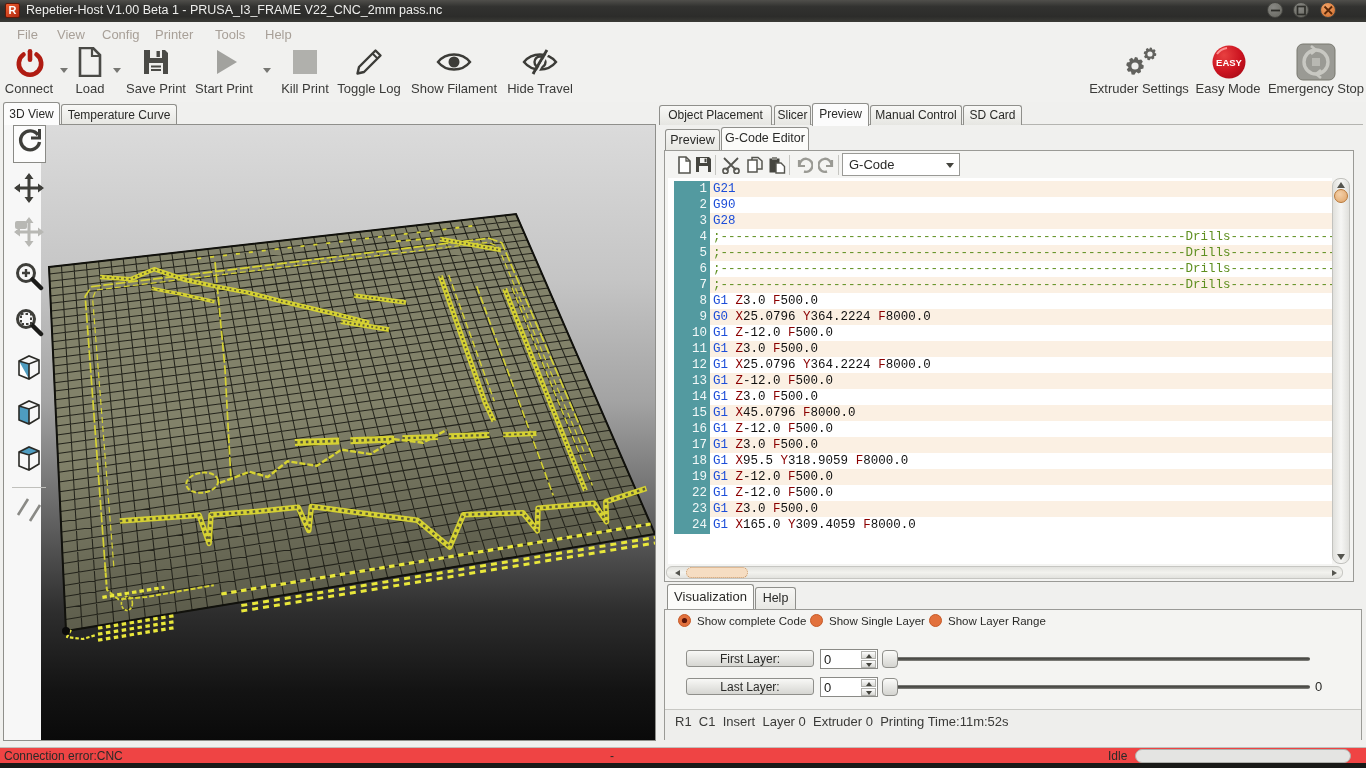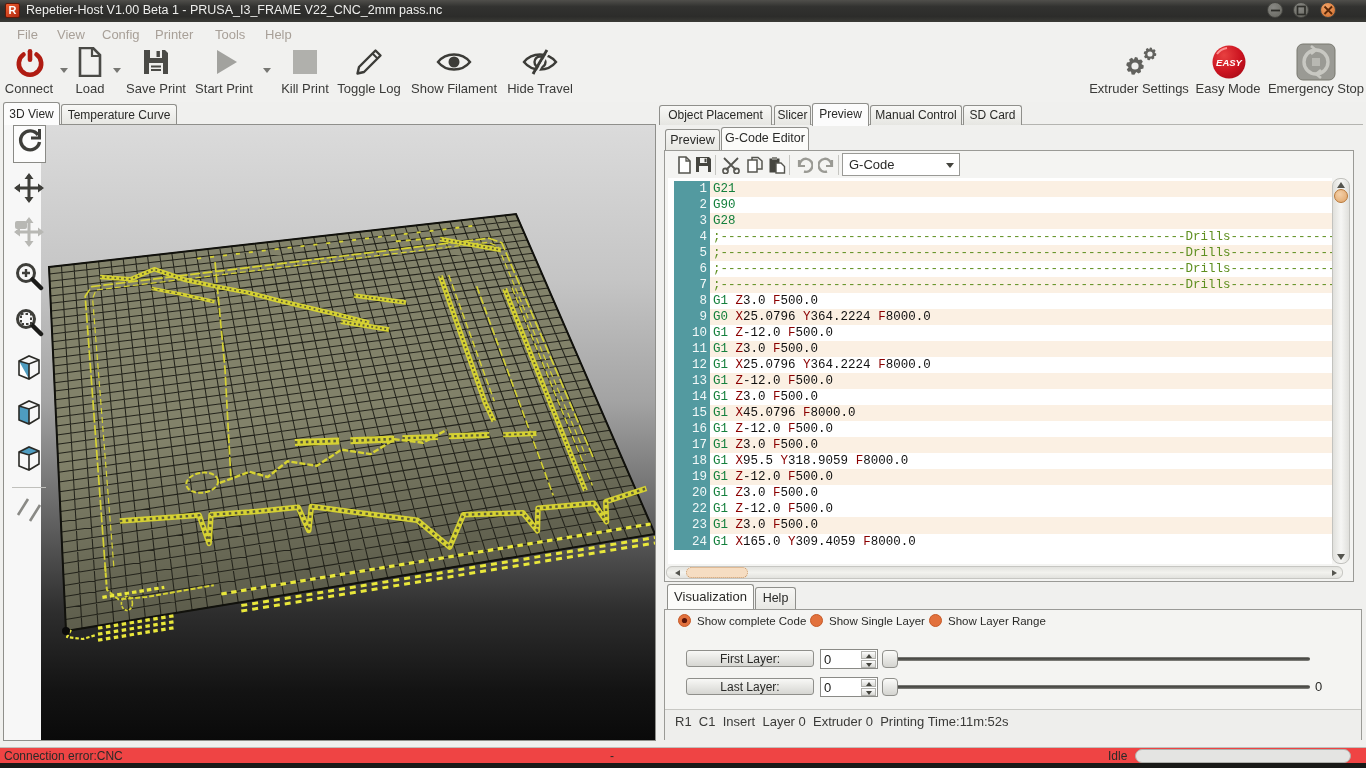--- a/index.html
+++ b/index.html
@@ -8,32 +8,32 @@
   background:linear-gradient(180deg,#504f4b,#323230 30%,#2c2c2a 75%,#3a3a36);
 }
 .titlebar .ttl { position:absolute; left:26px; top:3px; font-size:12.5px; color:#eeeeec; }
 .ticon { position:absolute; left:5px; top:3px; width:15px; height:15px;
   background:linear-gradient(135deg,#f06030,#b02810); border:1px solid #601808; border-radius:2px;
   color:#fff; font-size:11px; font-weight:bold; text-align:center; line-height:13px; }
 .wbtn { position:absolute; top:2px; width:16px; height:16px; border-radius:50%;
   background:radial-gradient(circle at 38% 32%,#888884,#66665f); border:1px solid #454541; }
 .menubar { position:absolute; left:0; top:22px; width:1366px; height:25px; background:#f1f1ef; }
 .menubar span { position:absolute; top:5px; font-size:13px; color:#a8a098; }
-.tbi { position:absolute; transform:translate(-50%,-50%);font-style:italic; }
+.tbi { position:absolute; transform:translate(-50%,-50%); }
 .tbl { position:absolute; top:34px; transform:translateX(-50%); font-size:13px; color:#3a3a38; white-space:nowrap; }
 .ltab { position:absolute; font-size:12px; color:#2a2a28; border:1px solid #8f8f8b; border-bottom:none;
   border-radius:3px 3px 0 0; background:linear-gradient(#f8f8f6,#e6e6e2); text-align:center; }
 .ltab.act { background:#fcfcfc; z-index:3; }
 .row { height:16.05px; white-space:pre; }
 .row.odd { background:#fbf0e3; }
 .row.even { background:#ffffff; }
 .ln { display:inline-block; width:36px; margin-left:6px; background:#539aa0; color:#f2f8f8; text-align:right;
   padding-right:3px; height:16.05px; }
 .cd { padding-left:3px; }
-.g { color:#15803d;margin-top:48px; } .p { color:#8b0000; } .n { color:#111111; } .c { color:#5e8f1f; }
+.g { color:#1d4ed8;margin-top:48px; } .p { color:#8b0000; } .n { color:#111111; } .c { color:#5e8f1f; }
 .edico { position:absolute; top:156px; }
 .vtab { position:absolute; font-size:12.5px; color:#2a2a28; border:1px solid #8f8f8b; border-bottom:none;
   border-radius:3px 3px 0 0; text-align:center; background:linear-gradient(#f6f6f4,#e8e8e4); }
 .rlbl { position:absolute; top:614.5px; font-size:11.5px; color:#2a2a28; }
 </style></head><body>
 
 <div class="titlebar">
   <div class="ticon">R</div>
   <div class="ttl">Repetier-Host V1.00 Beta 1 - PRUSA_I3_FRAME V22_CNC_2mm pass.nc</div>
   <div class="wbtn" style="left:1267px"></div>
@@ -320,21 +320,20 @@
     <div class="row even"><span class="ln">10</span><span class="cd"><span class="g">G1</span> <span class="p">Z</span><span class="n">-12.0</span> <span class="p">F</span><span class="n">500.0</span></span></div>
     <div class="row odd"><span class="ln">11</span><span class="cd"><span class="g">G1</span> <span class="p">Z</span><span class="n">3.0</span> <span class="p">F</span><span class="n">500.0</span></span></div>
     <div class="row even"><span class="ln">12</span><span class="cd"><span class="g">G1</span> <span class="p">X</span><span class="n">25.0796</span> <span class="p">Y</span><span class="n">364.2224</span> <span class="p">F</span><span class="n">8000.0</span></span></div>
     <div class="row odd"><span class="ln">13</span><span class="cd"><span class="g">G1</span> <span class="p">Z</span><span class="n">-12.0</span> <span class="p">F</span><span class="n">500.0</span></span></div>
     <div class="row even"><span class="ln">14</span><span class="cd"><span class="g">G1</span> <span class="p">Z</span><span class="n">3.0</span> <span class="p">F</span><span class="n">500.0</span></span></div>
     <div class="row odd"><span class="ln">15</span><span class="cd"><span class="g">G1</span> <span class="p">X</span><span class="n">45.0796</span> <span class="p">F</span><span class="n">8000.0</span></span></div>
     <div class="row even"><span class="ln">16</span><span class="cd"><span class="g">G1</span> <span class="p">Z</span><span class="n">-12.0</span> <span class="p">F</span><span class="n">500.0</span></span></div>
     <div class="row odd"><span class="ln">17</span><span class="cd"><span class="g">G1</span> <span class="p">Z</span><span class="n">3.0</span> <span class="p">F</span><span class="n">500.0</span></span></div>
     <div class="row even"><span class="ln">18</span><span class="cd"><span class="g">G1</span> <span class="p">X</span><span class="n">95.5</span> <span class="p">Y</span><span class="n">318.9059</span> <span class="p">F</span><span class="n">8000.0</span></span></div>
     <div class="row odd"><span class="ln">19</span><span class="cd"><span class="g">G1</span> <span class="p">Z</span><span class="n">-12.0</span> <span class="p">F</span><span class="n">500.0</span></span></div>
-    <div class="row even"><span class="ln">20</span><span class="cd"><span class="g">G1</span> <span class="p">Z</span><span class="n">3.0</span> <span class="p">F</span><span class="n">500.0</span></span></div>
     <div class="row even"><span class="ln">22</span><span class="cd"><span class="g">G1</span> <span class="p">Z</span><span class="n">-12.0</span> <span class="p">F</span><span class="n">500.0</span></span></div>
     <div class="row odd"><span class="ln">23</span><span class="cd"><span class="g">G1</span> <span class="p">Z</span><span class="n">3.0</span> <span class="p">F</span><span class="n">500.0</span></span></div>
     <div class="row even"><span class="ln">24</span><span class="cd"><span class="g">G1</span> <span class="p">X</span><span class="n">165.0</span> <span class="p">Y</span><span class="n">309.4059</span> <span class="p">F</span><span class="n">8000.0</span></span></div>
   </div>
 <div class="abs" style="left:668px;top:178px;width:6px;height:386px;background:#fff"></div>
 
 <div class="abs" style="left:1332px;top:178px;width:18px;height:386px;background:linear-gradient(90deg,#e0e0dc,#f6f6f4 50%,#e0e0dc);border:1px solid #c2c2be;border-radius:8px">
   <div style="position:absolute;left:4px;top:3px;width:0;height:0;border-left:4px solid transparent;border-right:4px solid transparent;border-bottom:6px solid #55554f"></div>
   <div style="position:absolute;left:4px;bottom:3px;width:0;height:0;border-left:4px solid transparent;border-right:4px solid transparent;border-top:6px solid #55554f"></div>
   <div style="position:absolute;left:1px;top:10px;width:14px;height:14px;border-radius:50%;background:radial-gradient(circle at 40% 35%,#f4d0a8,#e0a468);border:1px solid #b87838"></div>

